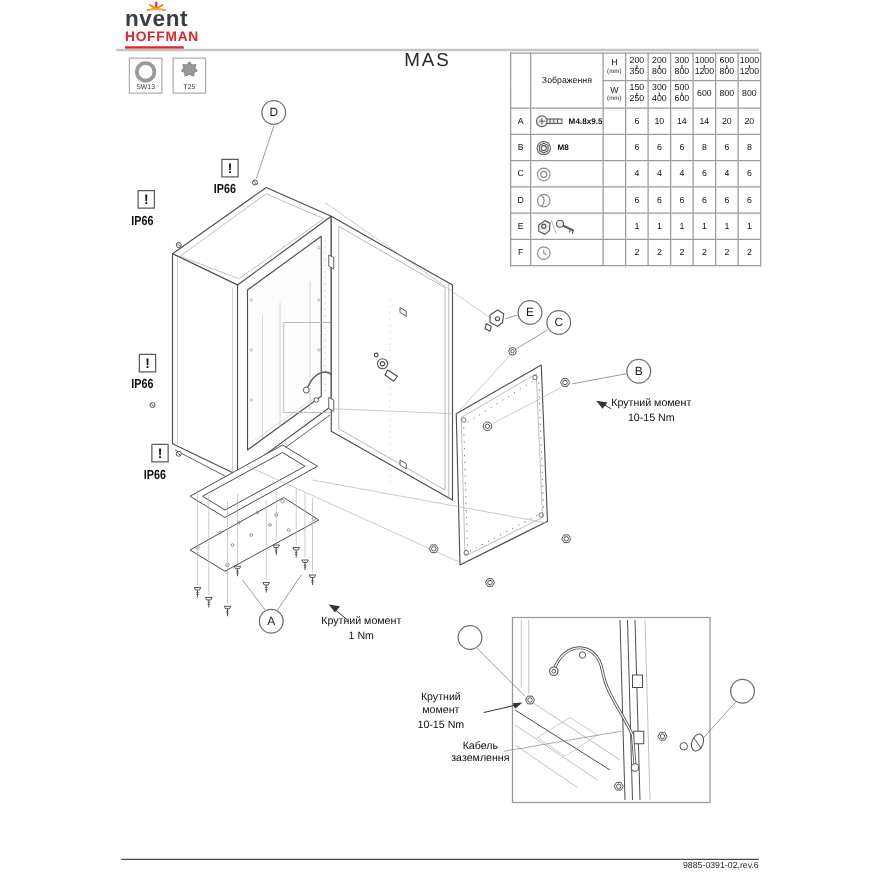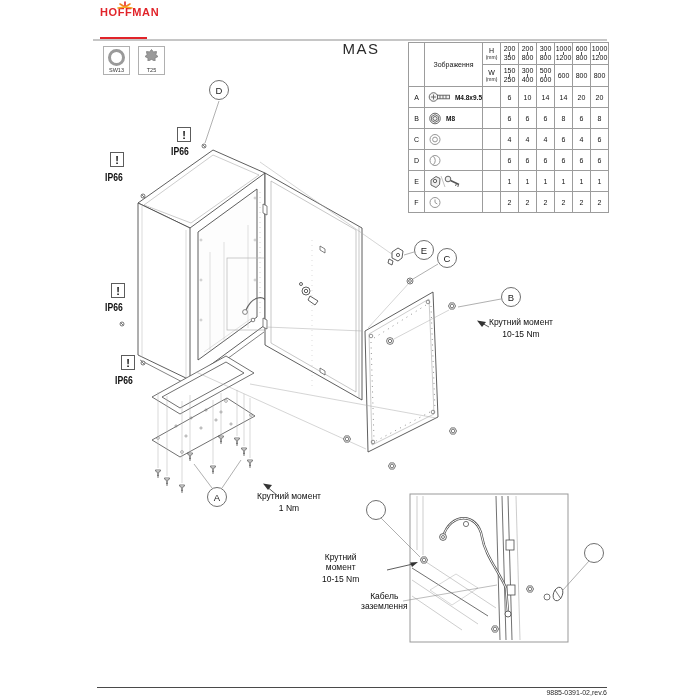--- a/index.html
+++ b/index.html
@@ -6,21 +6,21 @@
   body{width:700px;height:700px;background:#fff;position:relative;overflow:hidden;
        font-family:"Liberation Sans", sans-serif;color:#1c1c1c;}
   .abs{position:absolute;}
   svg{display:block;}
   
   #brand{left:100px;top:6px;width:120px;}
   #brand-name{font-size:18px;font-weight:bold;color:#3d3d44;letter-spacing:.5px;line-height:18px;}
   #brand-sub{font-size:11px;font-weight:bold;color:#e1242a;letter-spacing:.6px;margin-top:0;}
   #brand-underline{left:100px;top:37px;width:47px;height:2px;background:#e1242a;}
   #header-rule{left:93px;top:39px;width:514px;height:2px;background:#c6c6c6;}
-  #page-title{left:291px;top:40px;width:140px;text-align:center;font-size:15px;
+  #page-title{left:272px;top:40px;width:140px;text-align:center;font-size:15px;
               letter-spacing:1.5px;color:#2a2a2a;}
   
   .toolbox{position:absolute;width:27px;height:29px;border:1px solid #b0b0b0;background:#fff;
            display:flex;flex-direction:column;align-items:center;justify-content:space-between;
            padding:2px 0 1px 0;box-sizing:border-box;}
   .toolbox .tlabel{font-size:5.5px;color:#333;}
   .ring{width:11px;height:11px;border:3px solid #9a9a9a;border-radius:50%;}
   
   #parts-table{position:absolute;left:408px;top:42px;border-collapse:collapse;table-layout:fixed;
                width:194px;background:#fff;}
@@ -57,20 +57,21 @@
 <div class="abs" id="brand">
   <svg width="20" height="14" style="position:absolute;left:15px;top:-5px">
     <g stroke-width="1.6" stroke-linecap="round">
       <line x1="10" y1="6" x2="10" y2="1" stroke="#e1242a"></line>
       <line x1="10" y1="6" x2="5" y2="3" stroke="#f58220"></line>
       <line x1="10" y1="6" x2="15" y2="3" stroke="#f58220"></line>
       <line x1="10" y1="6" x2="3" y2="7" stroke="#f5a623"></line>
       <line x1="10" y1="6" x2="17" y2="7" stroke="#f5a623"></line>
     </g>
   </svg>
+  <div id="brand-name">nvent</div>
   <div id="brand-sub">HOFFMAN</div>
 </div>
 <div class="abs" id="brand-underline"></div>
 <div class="abs" id="header-rule"></div>
 <div class="abs" id="page-title">MAS</div>
 
 <div class="toolbox" style="left:103px;top:46px;">
   <div class="ring"></div>
   <div class="tlabel">SW13</div>
 </div>
@@ -548,21 +549,21 @@
 <div class="ip" style="left:115px;top:374px;">IP66</div>
 
 <div class="note" style="left:489px;top:317px;">
   <div>Крутний момент</div>
   <div class="sub">10-15 Nm</div>
 </div>
 <div class="note" style="left:257px;top:491px;">
   <div>Крутний момент</div>
   <div class="sub">1 Nm</div>
 </div>
-<div class="note" style="left:322px;top:552px;">
+<div class="note" style="left:334px;top:552px;">
   <div>Крутний</div>
   <div>момент</div>
   <div class="sub">10-15 Nm</div>
 </div>
 <div class="note" style="left:361px;top:591px;">
   <div>Кабель</div>
   <div>заземлення</div>
 </div>
 
 <div class="abs" id="footer-rule"></div>

